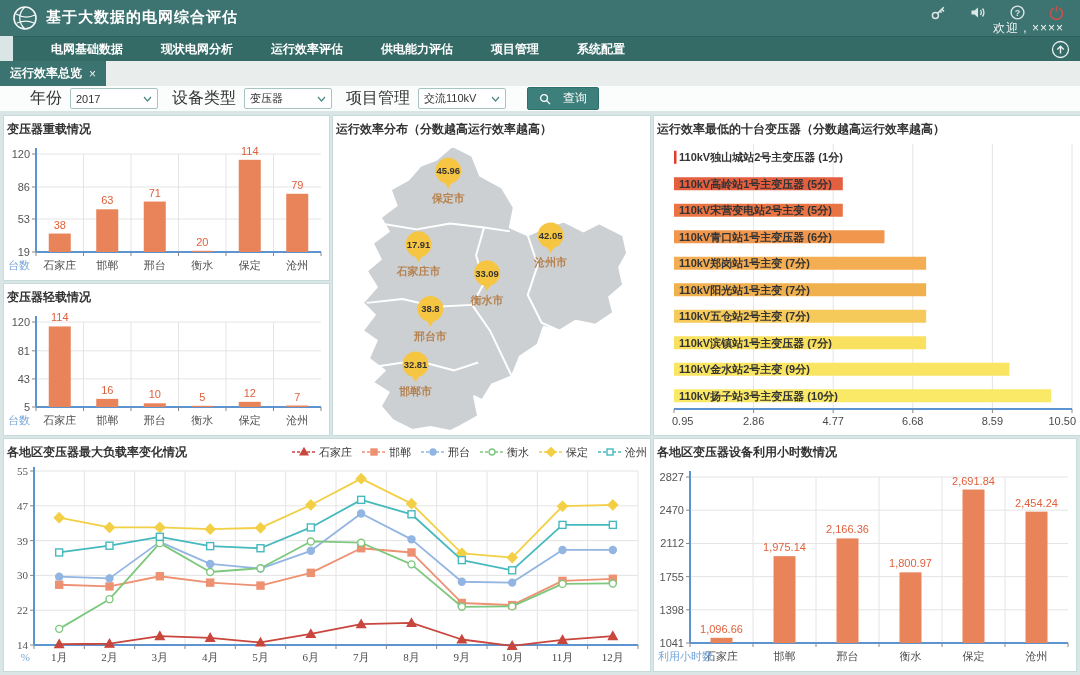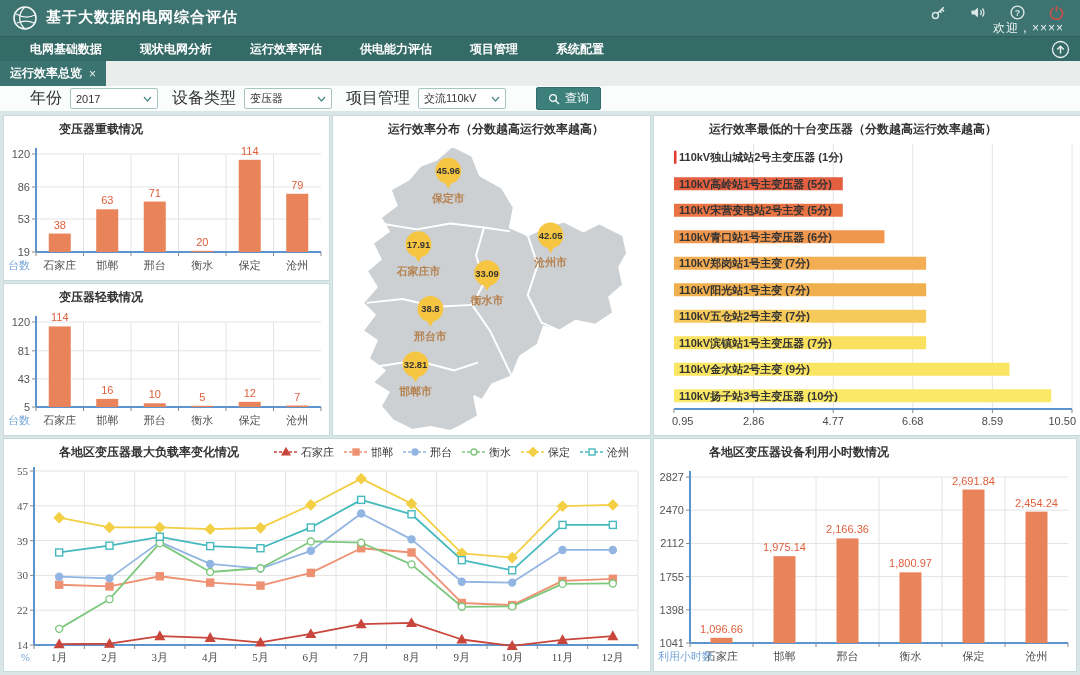--- a/index.html
+++ b/index.html
@@ -6,40 +6,40 @@
   body{width:1080px;height:675px;position:relative;overflow:hidden;
        font-family:"Liberation Sans","DejaVu Sans",sans-serif;background:#d9e6e5;}
   
   .hdr{position:absolute;top:0;left:0;right:0;height:36px;background:#3d7370;}
   .logo{position:absolute;left:12px;top:5px;width:26px;height:26px;}
   .app-title{position:absolute;left:46px;top:8px;margin:0;font-size:15px;font-weight:bold;color:#fff;letter-spacing:1px;}
   .hdr-icons{position:absolute;right:16px;top:5px;display:flex;gap:24px;align-items:center;}
   .hdr-icons svg{cursor:pointer;}
   .welcome{position:absolute;right:16px;top:20px;font-size:12px;font-weight:normal;color:#eef5f4;letter-spacing:1px;}
   
-  .nav{position:absolute;top:36px;left:0;right:0;height:25px;background:#356b67;border-top:1px solid #2c5f5b;
-       display:flex;align-items:center;gap:38px;padding-left:30px;box-sizing:border-box;}
+  .nav{position:absolute;top:36px;left:13px;right:0;height:25px;background:#356b67;border-top:1px solid #2c5f5b;
+       display:flex;align-items:center;gap:38px;padding-left:38px;box-sizing:border-box;}
   .nav-item{color:#fff;font-size:12px;font-weight:bold;cursor:pointer;white-space:nowrap;}
   .nav-up{position:absolute;right:10px;top:3px;cursor:pointer;}
   
   .tabbar{position:absolute;top:61px;left:0;right:0;height:25px;background:#e9eeed;border-bottom:1px solid #d2dcdb;}
   .tab{position:absolute;left:0;top:0;height:25px;background:#3a736f;color:#fff;font-size:12px;font-weight:bold;
        display:flex;align-items:center;gap:7px;padding:0 10px;cursor:pointer;}
   .tab .close{font-size:12px;font-weight:normal;cursor:pointer;opacity:.9;}
   
   .filterbar{position:absolute;top:86px;left:0;right:0;height:27px;background:#fbfdfd;border-bottom:2px solid #d9e6e5;
              display:flex;align-items:center;gap:8px;box-sizing:border-box;padding-left:30px;}
   .flabel{font-size:16px;color:#333;}
   .sel{width:76px;height:19px;background:#fff;border:1px solid #a6c4c2;border-radius:2px;display:flex;align-items:center;
        justify-content:space-between;padding:0 5px;font-size:11px;color:#333;cursor:pointer;margin-right:6px;}
   .btn-search{height:21px;background:#3c7f7b;color:#fff;border:1px solid #2f6e6a;border-radius:2px;font-size:12px;
-       display:flex;align-items:center;gap:5px;padding:0 11px;cursor:pointer;margin-left:16px;}
+       display:flex;align-items:center;gap:12px;padding:0 11px;cursor:pointer;margin-left:7px;}
   
   .panel{position:absolute;background:#fff;border:1px solid #c5dcdb;box-sizing:border-box;}
-  .ptitle{display:flex;align-items:center;font-size:12px;font-weight:bold;color:#333;padding:5px 21px 1px;height:16px;margin-left:34px;}
+  .ptitle{display:flex;align-items:center;font-size:12px;font-weight:bold;color:#333;padding:5px 3px 1px;height:16px;}
   .chart{display:block;width:100%;}
   #p-heavy{left:3px;top:115px;width:327px;height:166px;}  #p-heavy .chart{height:140px;}
   #p-light{left:3px;top:283px;width:327px;height:153px;}  #p-light .chart{height:127px;}
   #p-map{left:332px;top:115px;width:319px;height:321px;}  #p-map .chart{height:295px;}
   #p-worst{left:653px;top:115px;width:448px;height:321px;}#p-worst .chart{height:295px;}
   #p-line{left:3px;top:438px;width:648px;height:234px;font-family:Liberation Serif, serif;}   #p-line .chart{height:208px;}
   #p-hours{left:653px;top:438px;width:424px;height:234px;}#p-hours .chart{height:208px;}
   .legend{margin-left:auto;display:flex;gap:10px;align-items:center;}
   .lg-item{display:flex;align-items:center;gap:3px;font-size:11px;font-weight:normal;color:#333;cursor:pointer;}
 </style>

